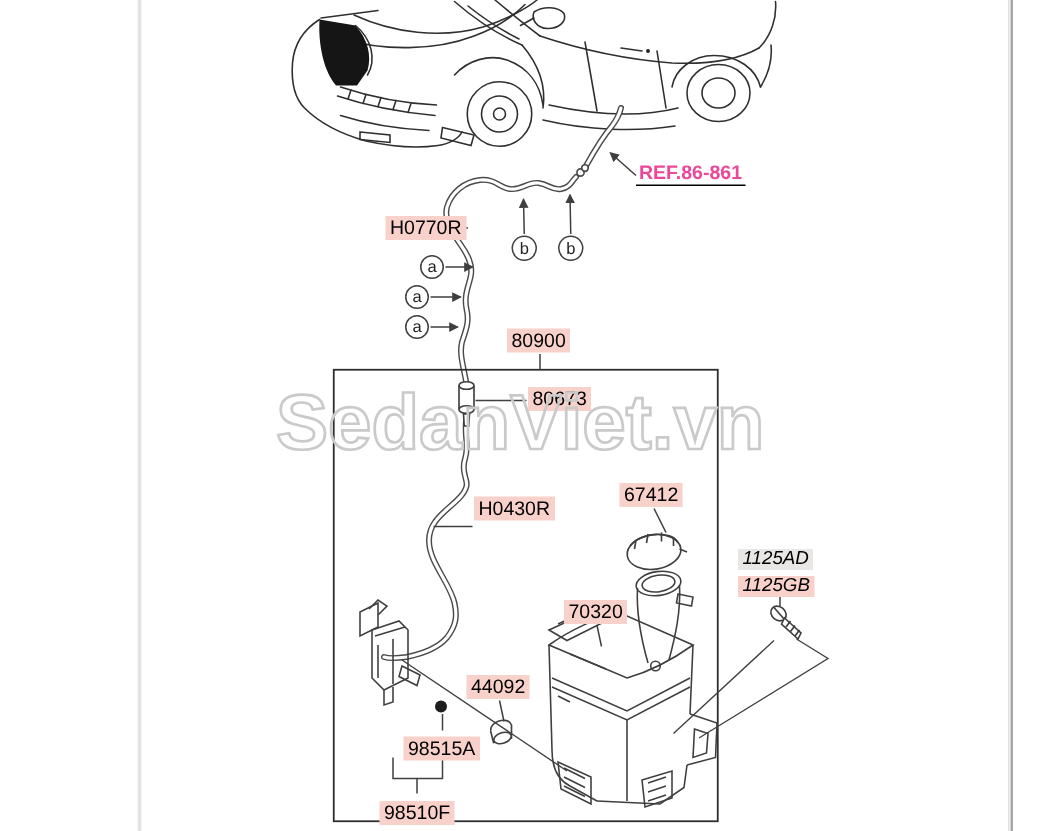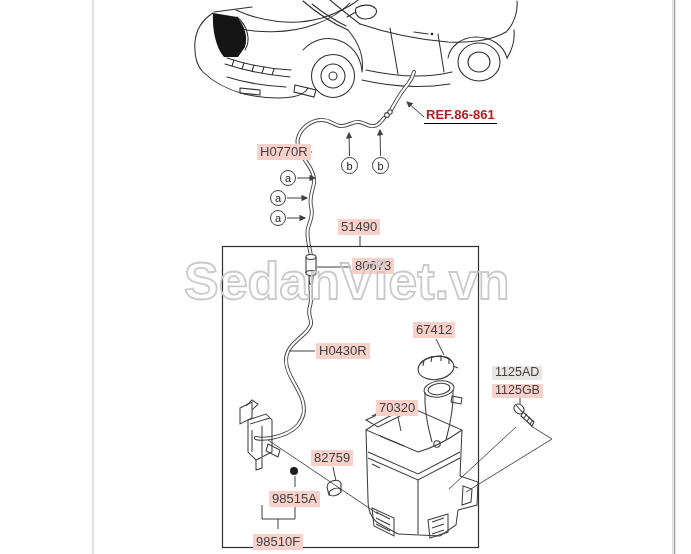--- a/index.html
+++ b/index.html
@@ -3,28 +3,28 @@
 <meta charset="utf-8">
 <style>
   html,body{margin:0;padding:0;background:#ffffff;}
   #stage{
     position:relative;width:691px;height:554px;background:#ffffff;overflow:hidden;
     font-family:"Liberation Sans",sans-serif;
   }
   #lineart{position:absolute;left:0;top:0;z-index:1;}
   #wmart{position:absolute;left:0;top:0;z-index:4;pointer-events:none;}
   .plabel{
-    position:absolute;z-index:3;background:#f8d1cb;color:#404040;
+    position:absolute;z-index:3;background:#f8d1cb;color:#000000;
     font-size:13px;line-height:16px;padding:0 3px;white-space:nowrap;
     cursor:pointer;
   }
   .plabel.gray{background:#e9e7e5;}
-  .plabel.small{font-size:12.5px;line-height:13.5px;}
+  .plabel.small{font-size:12.5px;line-height:13.5px;font-style:italic;}
   .reflabel{
-    position:absolute;z-index:3;color:#b91c1c;font-weight:bold;font-size:13px;
+    position:absolute;z-index:3;color:#ec4899;font-weight:bold;font-size:13px;
     line-height:15px;border-bottom:1.5px solid #000;padding:0 2px 1px 2px;
     background:transparent;white-space:nowrap;cursor:pointer;
   }
   .callout{
     position:absolute;z-index:3;box-sizing:border-box;
     border:1.2px solid #3f3f3f;border-radius:50%;background:#fff;
     color:#222;font-size:11px;display:flex;align-items:center;justify-content:center;
   }
   .ca{width:16px;height:16px;}
   .cb{width:17px;height:17px;}
@@ -214,26 +214,26 @@
 
       <line x1="268" y1="440" x2="378" y2="514" stroke-width="0.9"></line>
       <line x1="516" y1="427" x2="449" y2="489" stroke-width="0.9"></line>
       <path d="M531,426 L552,439 L466,492" stroke-width="0.9"></path>
     </g>
   </svg>
 
   <div class="reflabel" style="left:424px;top:107px">REF.86-861</div>
 
   <div class="plabel" style="left:257px;top:144px">H0770R</div>
-  <div class="plabel" style="left:338px;top:219px">51490</div>
+  <div class="plabel" style="left:338px;top:219px">80900</div>
   <div class="plabel" style="left:352px;top:258px">80673</div>
   <div class="plabel" style="left:413px;top:322px">67412</div>
-  <div class="plabel" style="left:316px;top:343px">H0430R</div>
+  <div class="plabel" style="left:316px;top:331px">H0430R</div>
   <div class="plabel" style="left:376px;top:400px">70320</div>
-  <div class="plabel" style="left:311px;top:450px">82759</div>
+  <div class="plabel" style="left:311px;top:450px">44092</div>
   <div class="plabel" style="left:269px;top:491px">98515A</div>
   <div class="plabel" style="left:253px;top:534px">98510F</div>
   <div class="plabel gray small" style="left:492px;top:366px">1125AD</div>
   <div class="plabel small" style="left:492px;top:384px">1125GB</div>
 
   <div class="callout ca" style="left:280px;top:170px">a</div>
   <div class="callout ca" style="left:270px;top:190px">a</div>
   <div class="callout ca" style="left:270px;top:210px">a</div>
   <div class="callout cb" style="left:341px;top:157px">b</div>
   <div class="callout cb" style="left:372px;top:157px">b</div>

